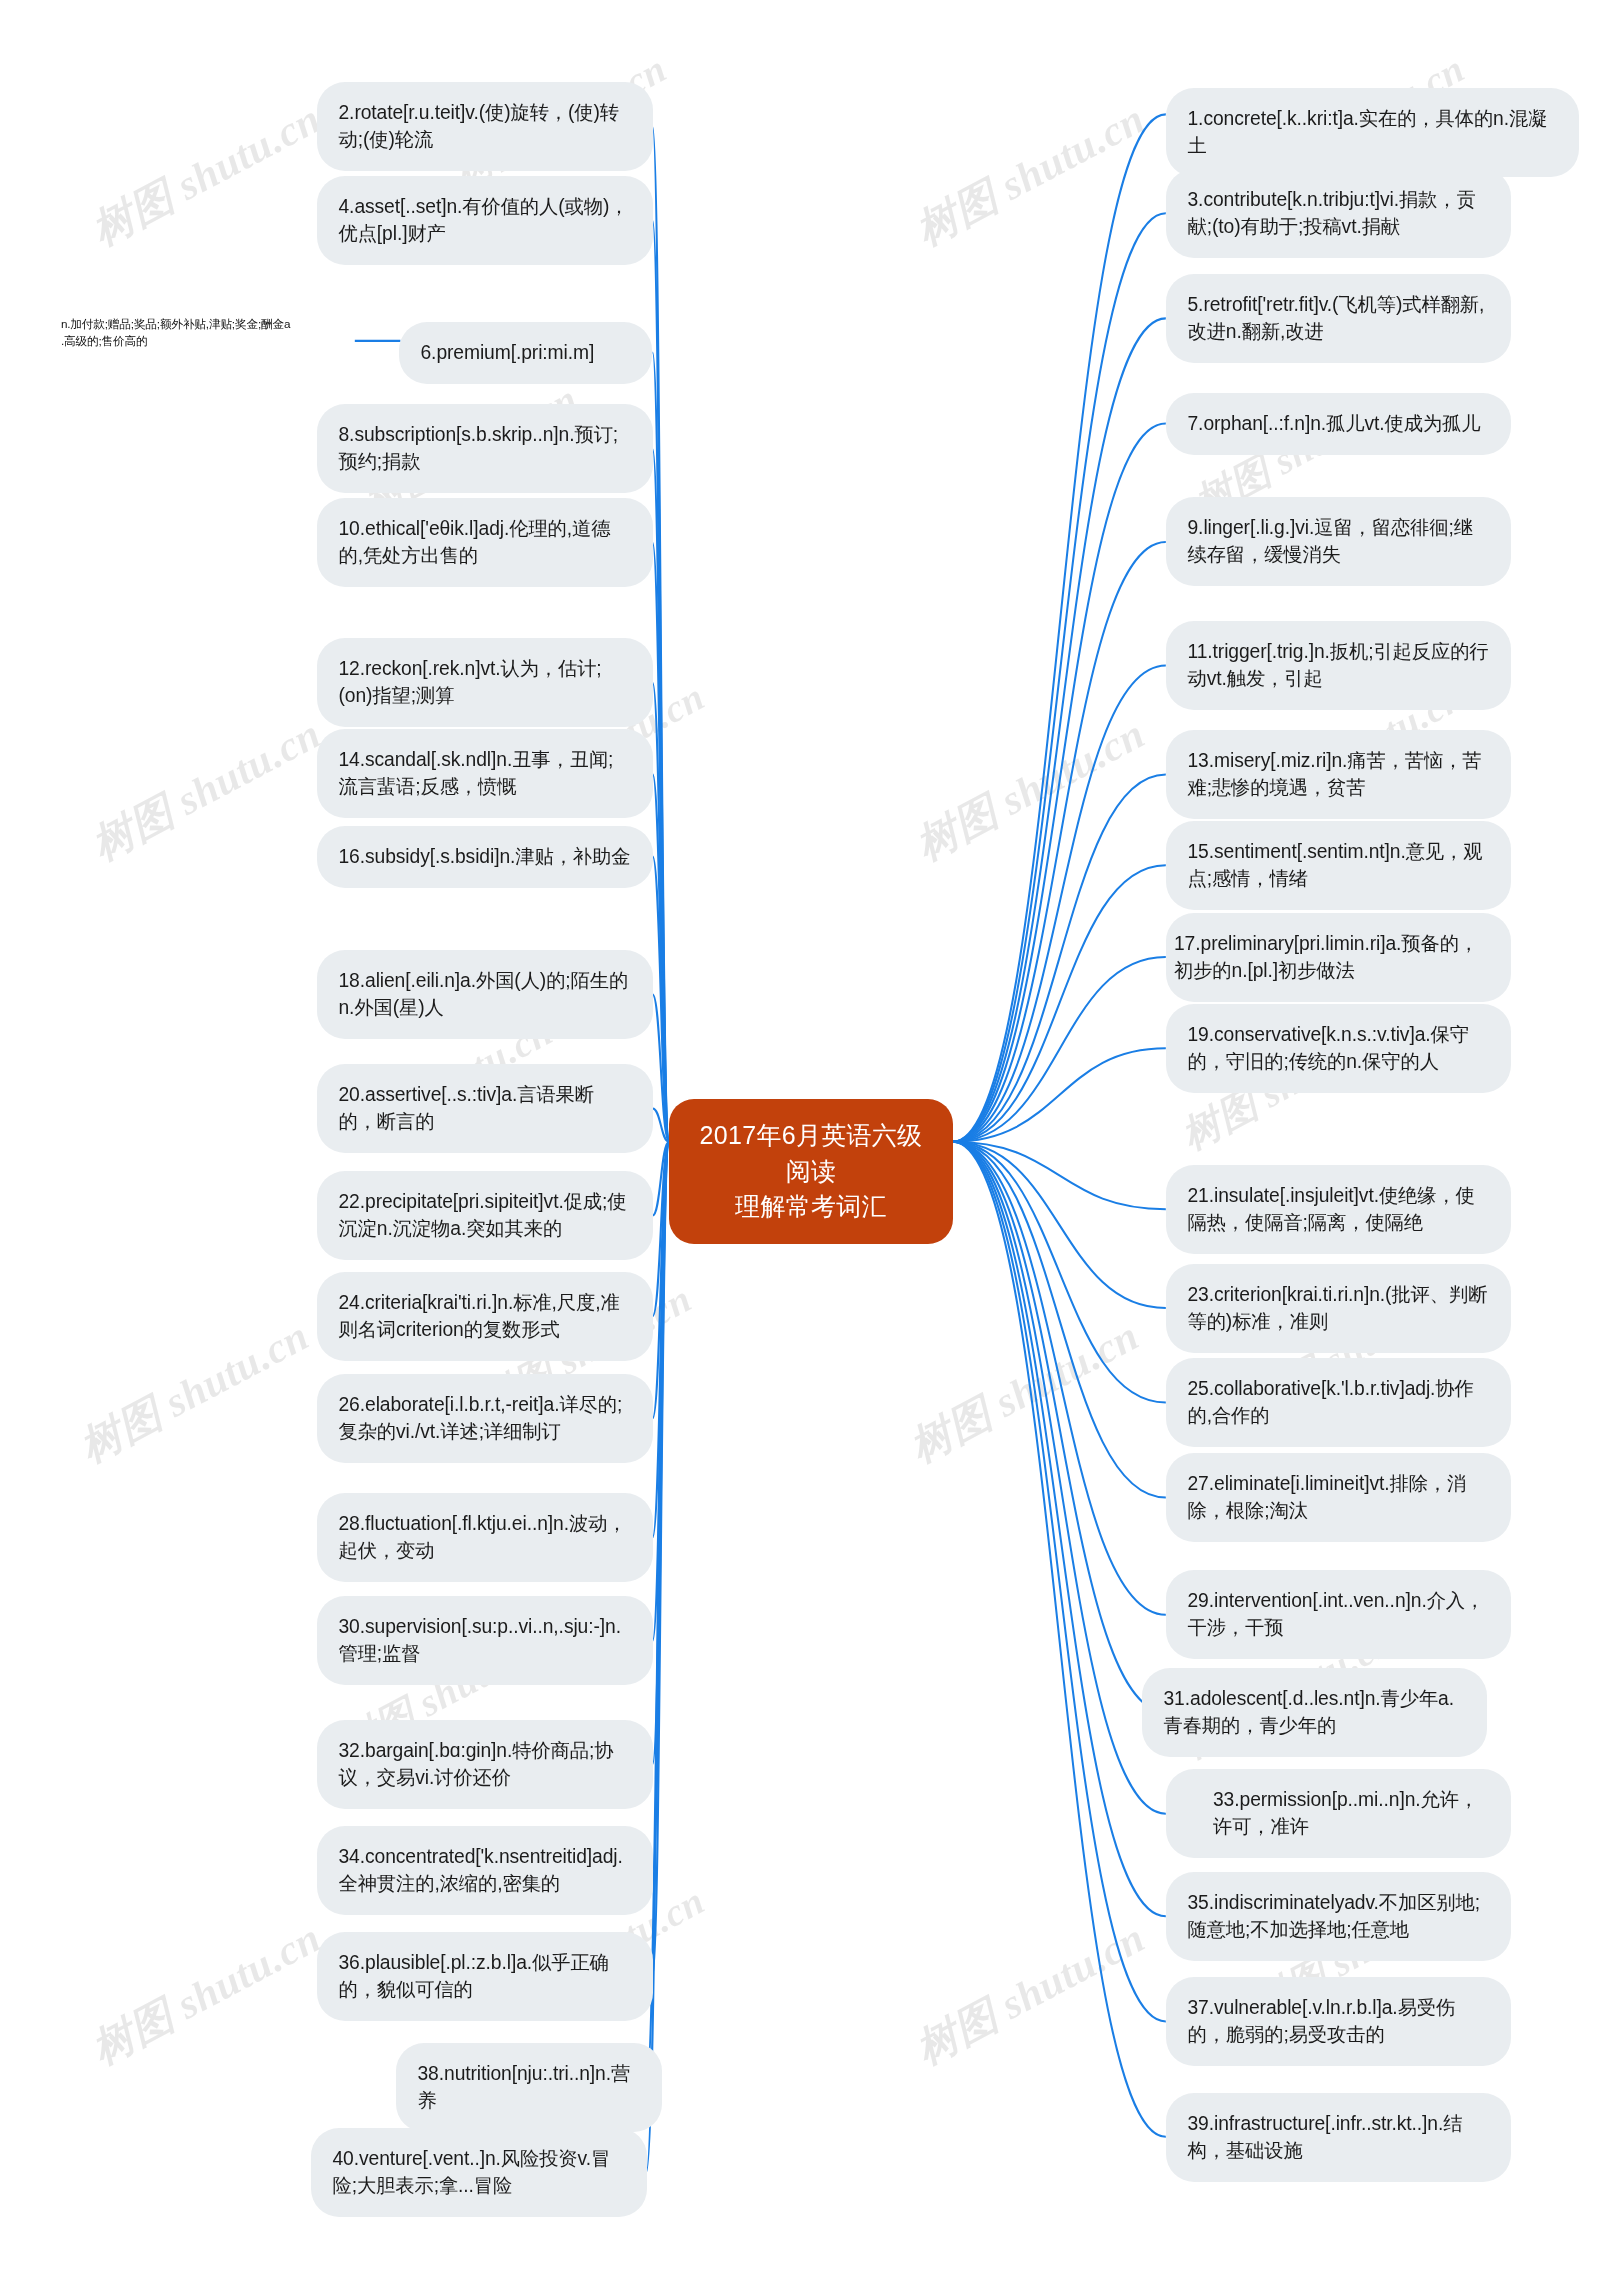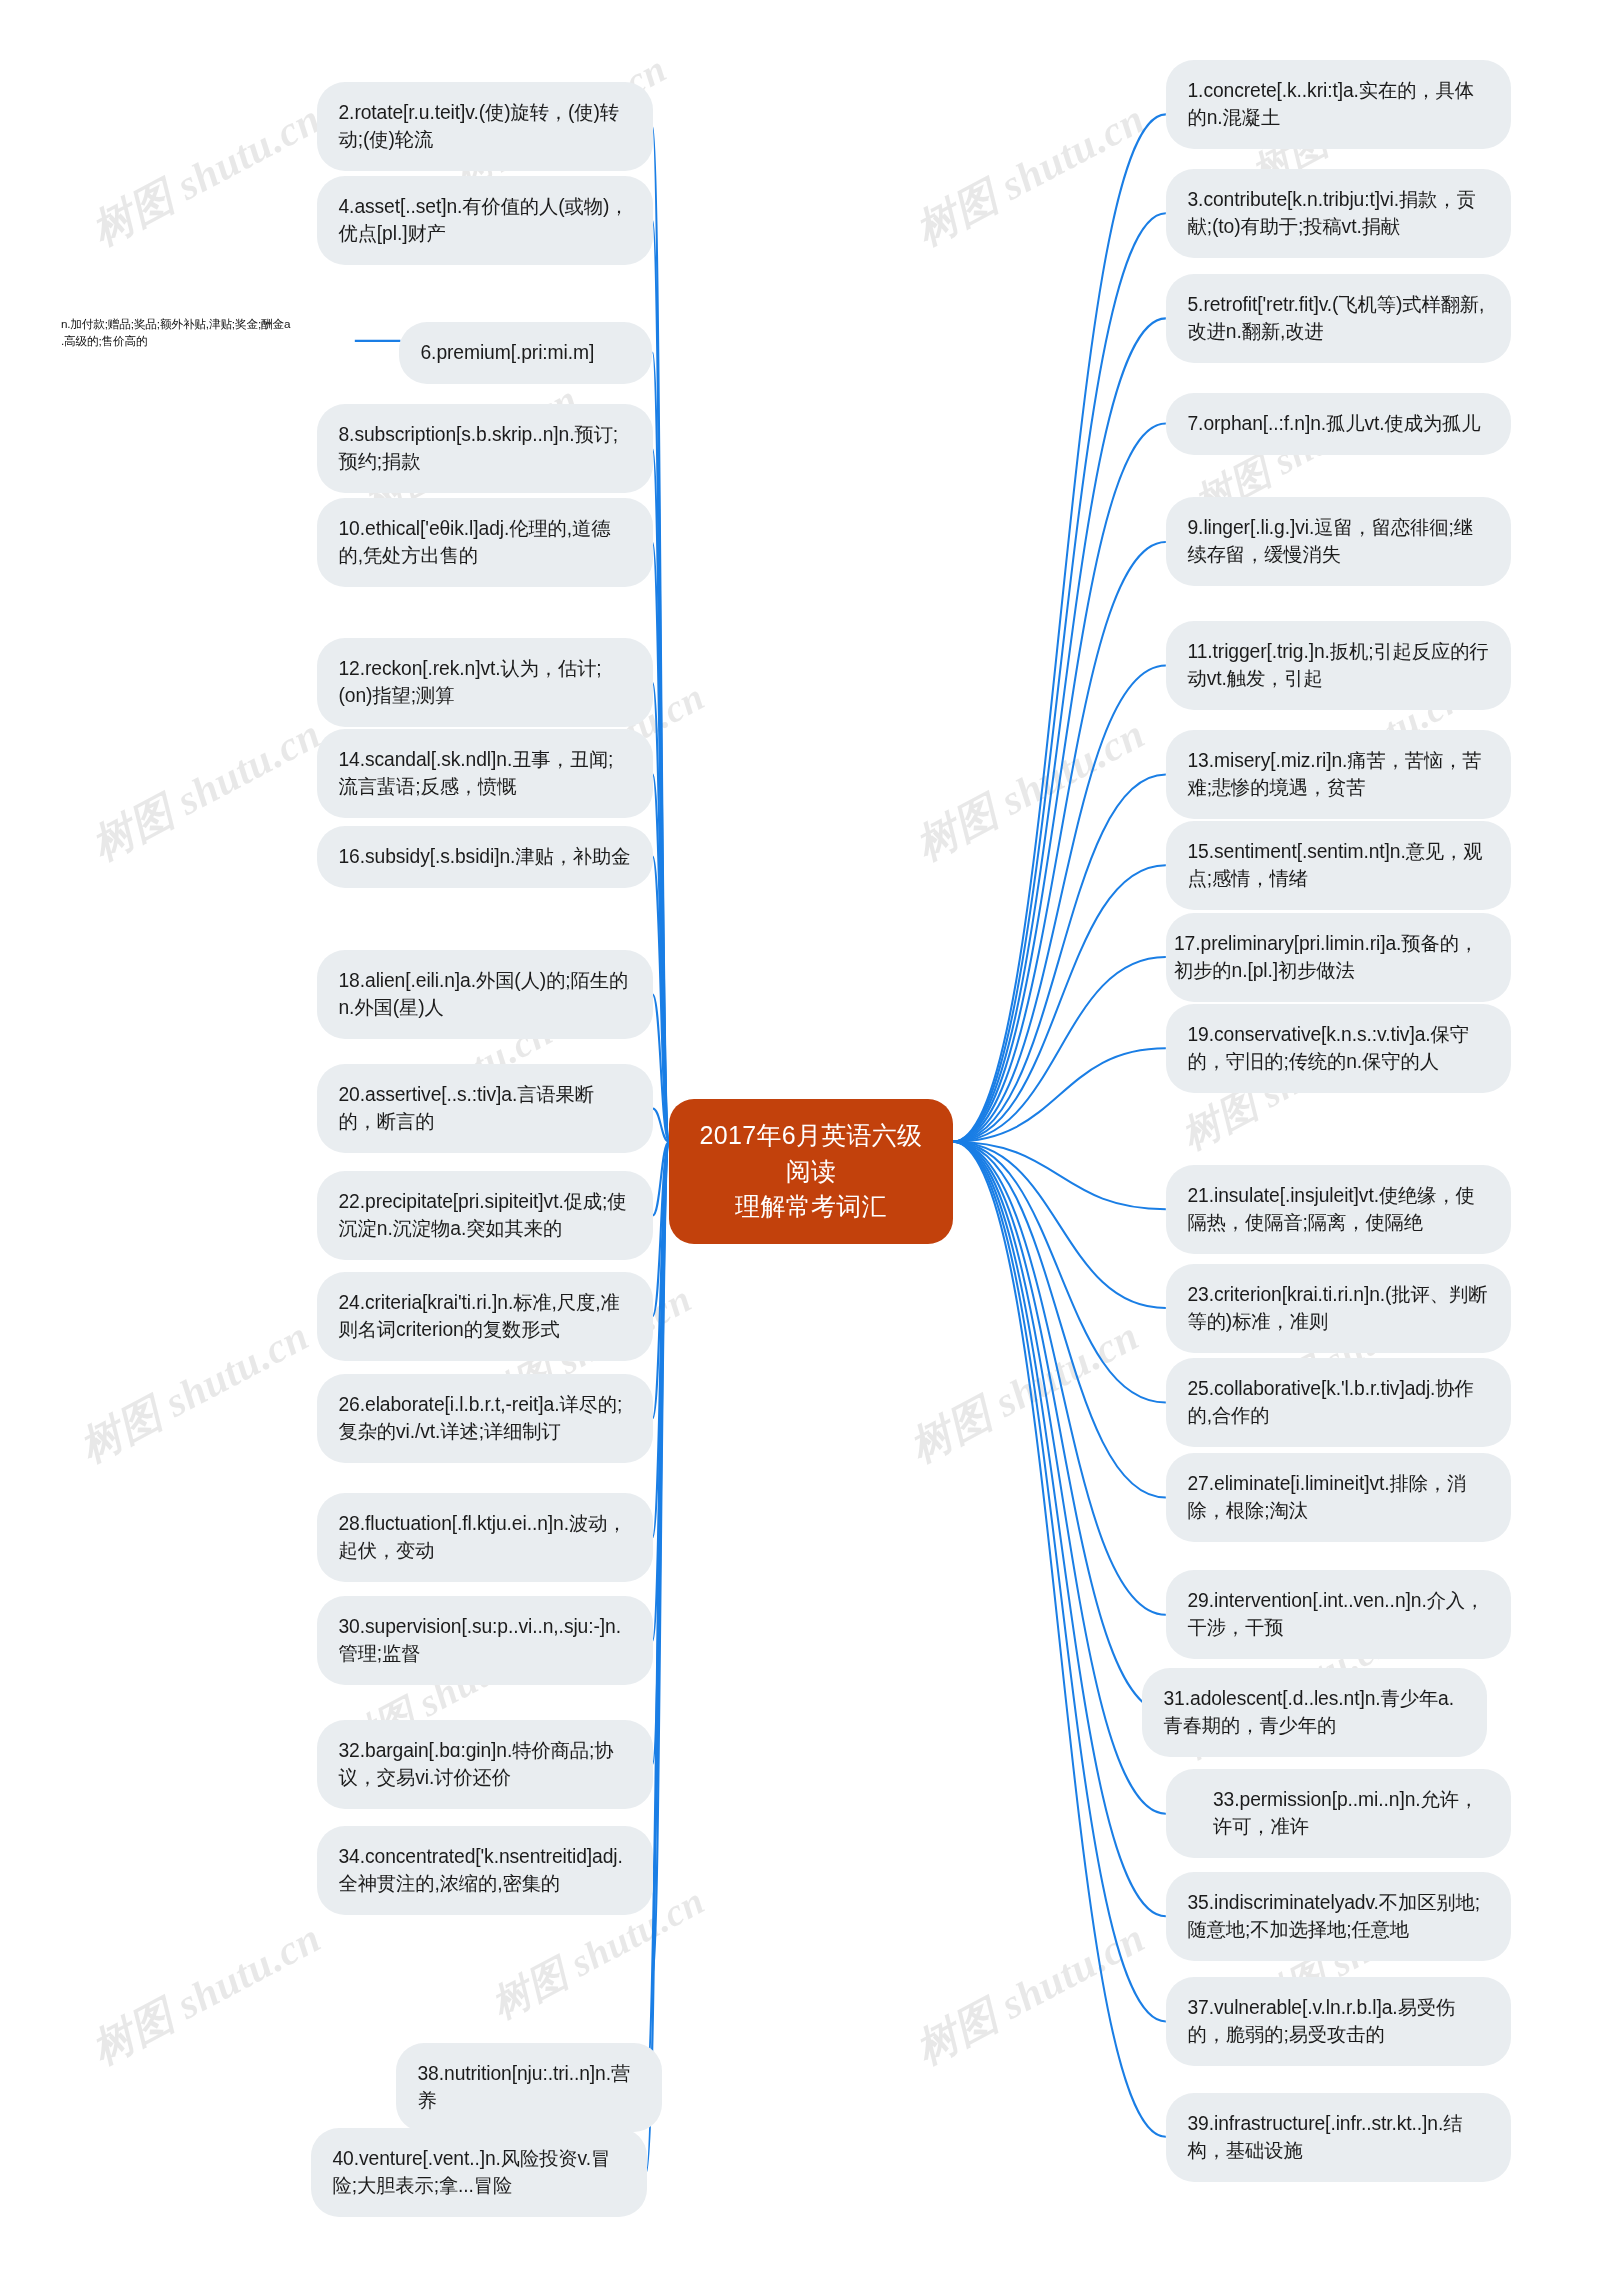--- a/index.html
+++ b/index.html
@@ -173,23 +173,24 @@
     <div class="topic left-side" style="left: 317px; top: 826px; width: 336px;">16.subsidy[.s.bsidi]n.津贴，补助金</div>
     <div class="topic left-side" style="left: 317px; top: 950px; width: 336px;">18.alien[.eili.n]a.外国(人)的;陌生的n.外国(星)人</div>
     <div class="topic left-side" style="left: 317px; top: 1064px; width: 336px;">20.assertive[..s.:tiv]a.言语果断的，断言的</div>
     <div class="topic left-side" style="left: 317px; top: 1171px; width: 336px;">22.precipitate[pri.sipiteit]vt.促成;使沉淀n.沉淀物a.突如其来的</div>
     <div class="topic left-side" style="left: 317px; top: 1272px; width: 336px;">24.criteria[krai'ti.ri.]n.标准,尺度,准则名词criterion的复数形式</div>
     <div class="topic left-side" style="left: 317px; top: 1374px; width: 336px;">26.elaborate[i.l.b.r.t,-reit]a.详尽的;复杂的vi./vt.详述;详细制订</div>
     <div class="topic left-side" style="left: 317px; top: 1493px; width: 336px;">28.fluctuation[.fl.ktju.ei..n]n.波动，起伏，变动</div>
     <div class="topic left-side" style="left: 317px; top: 1596px; width: 336px;">30.supervision[.su:p..vi..n,.sju:-]n.管理;监督</div>
     <div class="topic left-side" style="left: 317px; top: 1720px; width: 336px;">32.bargain[.bɑ:gin]n.特价商品;协议，交易vi.讨价还价</div>
     <div class="topic left-side" style="left: 317px; top: 1826px; width: 336px;">34.concentrated['k.nsentreitid]adj.全神贯注的,浓缩的,密集的</div>
+    <div class="topic left-side" style="left: 317px; top: 1932px; width: 336px;">36.plausible[.pl.:z.b.l]a.似乎正确的，貌似可信的</div>
     <div class="topic left-side" style="left: 396px; top: 2043px; width: 266px;">38.nutrition[nju:.tri..n]n.营养</div>
     <div class="topic left-side" style="left: 311px; top: 2128px; width: 336px;">40.venture[.vent..]n.风险投资v.冒险;大胆表示;拿...冒险</div>
-    <div class="topic right-side" style="left: 1166px; top: 60px; width: 345px;">1.concrete[.k..kri:t]a.实在的，具体的n.混凝土</div>
+    <div class="topic right-side" style="left: 1166px; top: 88px; width: 413px;">1.concrete[.k..kri:t]a.实在的，具体的n.混凝土</div>
     <div class="topic right-side" style="left: 1166px; top: 169px; width: 345px;">3.contribute[k.n.tribju:t]vi.捐款，贡献;(to)有助于;投稿vt.捐献</div>
     <div class="topic right-side" style="left: 1166px; top: 274px; width: 345px;">5.retrofit['retr.fit]v.(飞机等)式样翻新,改进n.翻新,改进</div>
     <div class="topic right-side" style="left: 1166px; top: 393px; width: 345px;">7.orphan[..:f.n]n.孤儿vt.使成为孤儿</div>
     <div class="topic right-side" style="left: 1166px; top: 497px; width: 345px;">9.linger[.li.g.]vi.逗留，留恋徘徊;继续存留，缓慢消失</div>
     <div class="topic right-side" style="left: 1166px; top: 621px; width: 345px;">11.trigger[.trig.]n.扳机;引起反应的行动vt.触发，引起</div>
     <div class="topic right-side" style="left: 1166px; top: 730px; width: 345px;">13.misery[.miz.ri]n.痛苦，苦恼，苦难;悲惨的境遇，贫苦</div>
     <div class="topic right-side" style="left: 1166px; top: 821px; width: 345px;">15.sentiment[.sentim.nt]n.意见，观点;感情，情绪</div>
     <div class="topic right-side" style="left: 1166px; top: 913px; width: 345px; padding-left: 8px;">17.preliminary[pri.limin.ri]a.预备的，初步的n.[pl.]初步做法</div>
     <div class="topic right-side" style="left: 1166px; top: 1004px; width: 345px;">19.conservative[k.n.s.:v.tiv]a.保守的，守旧的;传统的n.保守的人</div>
     <div class="topic right-side" style="left: 1166px; top: 1165px; width: 345px;">21.insulate[.insjuleit]vt.使绝缘，使隔热，使隔音;隔离，使隔绝</div>

